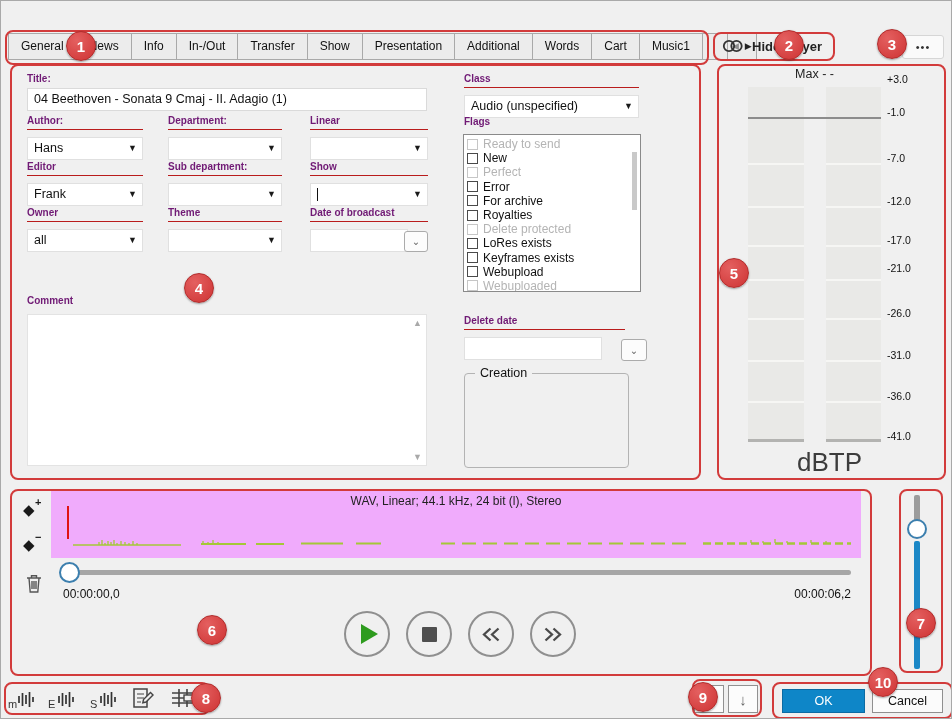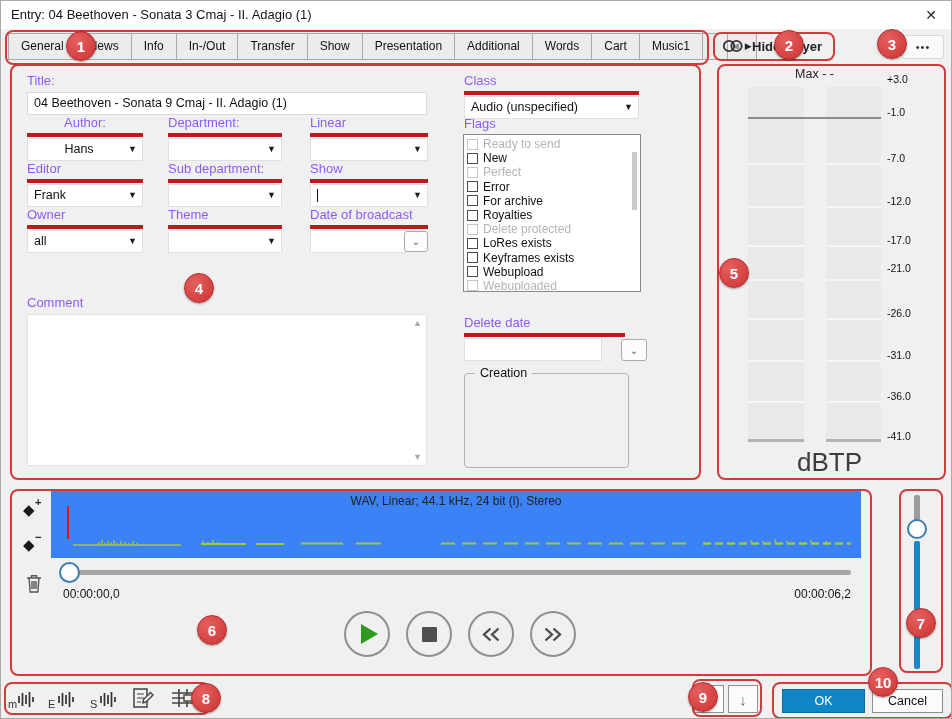--- a/index.html
+++ b/index.html
@@ -15,22 +15,22 @@
   .tabbar{position:absolute;left:8px;top:32px;display:flex;align-items:stretch;height:27px;}
   .tab{height:25px;line-height:25px;padding:0 12px;background:#ececec;border:1px solid #a9a9a9;margin-left:-1px;font-size:12px;white-space:nowrap;}
   .tab-stub{width:24px;height:25px;background:#ececec;border:1px solid #a9a9a9;margin-left:-1px;}
   .tab-arrows{height:25px;background:#ececec;border:1px solid #a9a9a9;margin-left:-1px;display:flex;align-items:center;padding:0 4px;gap:6px;}
   .tab-arrows span{font-size:9px;line-height:25px;}
   .hideplayer{position:absolute;left:720px;top:33px;height:24px;display:flex;align-items:center;gap:7px;}
   .hideplayer .txt{font-size:13px;font-weight:600;color:#222;white-space:nowrap;}
   .morebtn{position:absolute;left:901px;top:34px;width:40px;height:22px;background:#fafafa;border:1px solid #d6d6d6;border-radius:3px;display:flex;align-items:center;justify-content:center;font-size:11px;letter-spacing:1px;color:#333;}
   
   .fld{position:absolute;}
-  .lbl{display:block;font-size:13px;color:#8b5cf6;white-space:nowrap;}
-  .lbl.u{border-bottom:4px solid #b91c1c;padding-bottom:3px;margin-bottom:1px;}
+  .lbl{display:block;font-size:10px;color:#701a75;white-space:nowrap;font-weight:bold;}
+  .lbl.u{border-bottom:1px solid #b91c1c;padding-bottom:3px;margin-bottom:7px;}
   .box{position:relative;height:21px;background:#fff;border:1px solid #e0e0e0;font-size:12.5px;line-height:21px;padding:0 18px 0 6px;color:#111;white-space:nowrap;overflow:hidden;}
   .box .arr{position:absolute;right:5px;top:0;line-height:21px;font-size:9px;color:#1a1a1a;}
   .ti{border:1px solid #dadada;}
   .caret{position:absolute;left:6px;top:4px;width:1px;height:13px;background:#111;}
   .dd-btn{position:absolute;background:#fcfcfc;border:1px solid #ababab;border-radius:3px;display:flex;align-items:center;justify-content:center;font-size:10px;color:#666;}
   
   .comment-box{position:absolute;background:#fff;border:1px solid #e3e3e3;}
   .sc-arr{position:absolute;right:4px;font-size:9px;color:#a9a9a9;}
   
   .flags-list{position:absolute;background:#fff;border:1px solid #8a8a8a;overflow:hidden;padding:2px 0 0 3px;box-sizing:border-box;}
@@ -46,21 +46,21 @@
   .crow .cl{width:88px;}
   
   .bar{position:absolute;top:86px;height:355px;background:#e9e9e7;}
   .seg{position:absolute;left:0;right:0;height:2px;background:#f6f6f4;}
   .bar-bottom{position:absolute;left:0;right:0;bottom:0;height:3px;background:#b3b3b1;}
   .tick{position:absolute;font-size:10.5px;color:#111;width:34px;text-align:left;}
   .dbtp{position:absolute;left:716px;top:446px;width:225px;text-align:center;font-size:26px;color:#3c3c3c;}
   .maxlbl{position:absolute;left:747px;top:66px;width:133px;text-align:center;font-size:12.5px;color:#222;}
   .minus1{position:absolute;left:747px;top:116px;width:133px;height:2px;background:#8c8c8c;}
   
-  .waveframe{position:absolute;left:50px;top:490px;width:810px;height:67px;background:#3b82f6;}
+  .waveframe{position:absolute;left:50px;top:490px;width:810px;height:67px;background:#f0abfc;}
   .wavetitle{position:absolute;left:0;right:0;top:3px;text-align:center;font-size:12px;color:#222;}
   .playhead{position:absolute;left:16px;top:15px;width:2px;height:33px;background:#e01313;}
   .marker{position:absolute;width:22px;height:20px;color:#1a1a1a;}
   .marker .dia{font-size:15px;}
   .marker .sup{position:absolute;left:12px;top:-5px;font-size:11px;font-weight:bold;}
   .seek-track{position:absolute;left:62px;top:569px;width:788px;height:5px;background:#a6a6a6;border-radius:3px;}
   .seek-handle{position:absolute;left:58px;top:561px;width:17px;height:17px;background:#fff;border:2px solid #3c7fae;border-radius:50%;box-sizing:content-box;}
   .timelbl{position:absolute;font-size:12px;color:#111;}
   .tbtn{position:absolute;width:42px;height:42px;border:2px solid #8f8f8f;border-radius:50%;display:flex;align-items:center;justify-content:center;background:transparent;}
   .playtri{width:0;height:0;border-top:10px solid transparent;border-bottom:10px solid transparent;border-left:17px solid #2e9b1e;margin-left:5px;}
@@ -81,26 +81,20 @@
     background:radial-gradient(circle at 35% 30%, #e46060, #ce3333);
     border:1px solid #b12c2c;color:#fff;font-size:15px;font-weight:bold;
     display:flex;align-items:center;justify-content:center;pointer-events:none;
     box-shadow:0 1px 2px rgba(0,0,0,.35);box-sizing:border-box;}
 </style>
 </head>
 <body>
 
 <div class="screen">
 
-  <div class="titlebar">
-    <span class="ttl">Entry: 04 Beethoven - Sonata 3 Cmaj - II. Adagio (1)</span>
-    <span class="closebtn">
-        <span>✕</span>
-      </span>
-  </div>
 
   <div class="tabbar">
     <div style="display:flex">
         <div class="tab">General</div>
         <div class="tab">News</div>
         <div class="tab">Info</div>
         <div class="tab">In-/Out</div>
         <div class="tab">Transfer</div>
         <div class="tab">Show</div>
         <div class="tab">Presentation</div>
@@ -125,21 +119,21 @@
   </div>
   <div class="morebtn">
       <span>•••</span>
     </div>
 
   <div class="fld" style="left:26px;top:72px;width:400px;">
     <span class="lbl">Title:</span>
     <div class="box ti" style="margin-top:4px;padding-right:6px;">04 Beethoven - Sonata 9 Cmaj - II. Adagio (1)</div>
   </div>
 
-  <div class="fld" style="left:26px;top:114px;width:116px;text-align:center;">
+  <div class="fld" style="left:26px;top:114px;width:116px;">
     <span class="lbl u">Author:</span>
     <div class="box"><span>Hans</span><span class="arr">▼</span></div>
   </div>
   <div class="fld" style="left:167px;top:114px;width:114px;">
     <span class="lbl u">Department:</span>
     <div class="box"><span></span><span class="arr">▼</span></div>
   </div>
   <div class="fld" style="left:309px;top:114px;width:118px;">
     <span class="lbl u">Linear</span>
     <div class="box"><span></span><span class="arr">▼</span></div>

